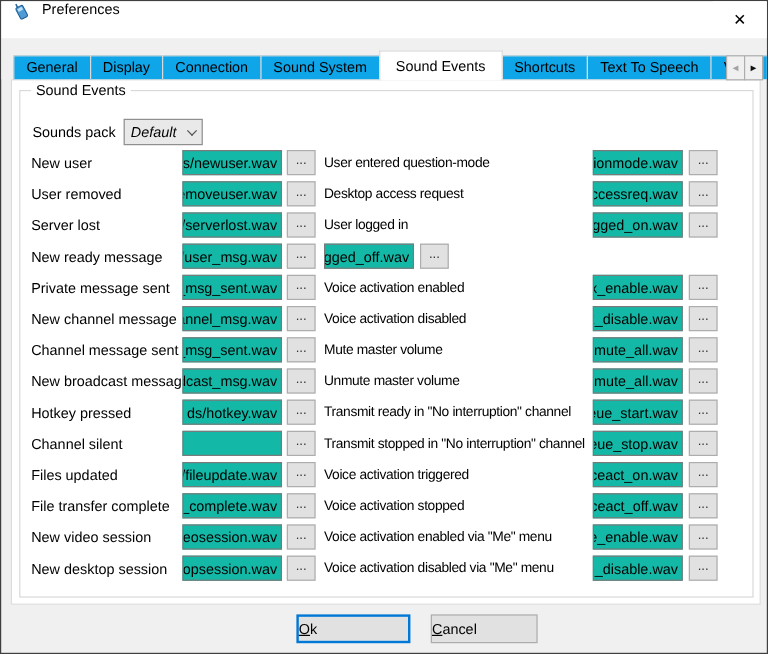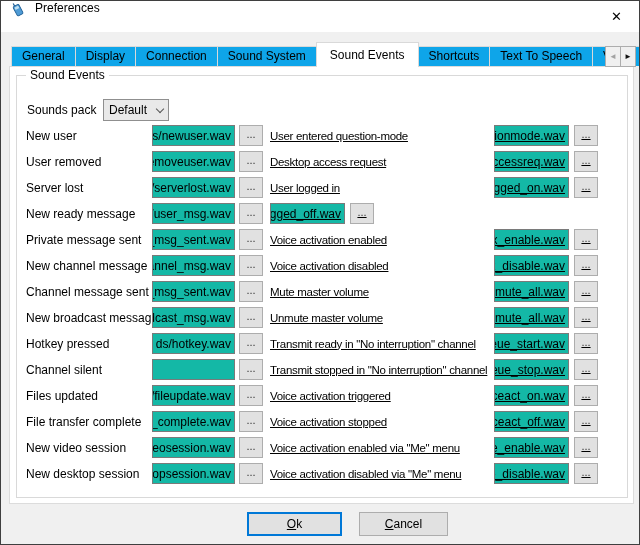--- a/index.html
+++ b/index.html
@@ -27,43 +27,43 @@
   .tab-scroll{position:absolute;right:3px;top:45px;height:21px;display:flex;z-index:5;}
   .tab-scroll .spin{width:16px;height:21px;border:1px solid #adadad;background:#f0f0f0;display:flex;align-items:center;justify-content:center;font-size:8px;margin-left:-1px;}
   .spin.disabled{color:#a3a3a3;}
   .spin.enabled{color:#111;}
   
   .page{position:absolute;left:8px;top:65px;width:625px;height:438px;background:#fff;border:1px solid #dcdcdc;z-index:1;}
   .groupbox{position:absolute;left:6px;top:8px;width:612px;height:423px;border:1px solid #d9d9d9;}
   .group-legend{position:absolute;left:9px;top:-8px;background:#fff;padding:0 4px;font-size:12px;}
   .sounds-pack-label{position:absolute;left:10px;top:27px;font-size:12px;}
   .combo{position:absolute;left:86px;top:23px;width:66px;height:22px;background:#e9e9e9;border:1px solid #8f8f8f;display:flex;align-items:center;padding:0 5px;}
-  .combo-value{flex:1;font-size:12px;}
+  .combo-value{flex:1;font-size:12px;font-style:italic;}
   .combo-chevron{width:6px;height:6px;border-right:1px solid #555;border-bottom:1px solid #555;transform:rotate(45deg);margin-top:-3px;}
   
   .col{position:absolute;top:49px;}
   .col-left{left:9px;}
-  .col-right{left:253px;text-decoration:underline;}
+  .col-right{left:253px;}
   .se-row{display:flex;align-items:center;height:21px;margin-bottom:5px;}
   .se-label{width:126px;font-size:12px;white-space:nowrap;overflow:hidden;flex:0 0 auto;}
   .col-right .se-label{width:224px;font-size:11.5px;letter-spacing:-0.3px;}
   .se-field{
     width:83px;height:21px;border:1px solid #7a7a7a;background:#14b8a6;
     padding:0 3px;margin-right:4px;flex:0 0 auto;
     display:flex;align-items:center;justify-content:flex-end;overflow:hidden;
   }
   .col-right .se-field{width:75px;margin-right:5px;}
   .se-field span{white-space:nowrap;font-size:12px;}
   .se-browse{
     width:24px;height:21px;border:1px solid #adadad;background:#e1e1e1;
     display:flex;align-items:center;justify-content:center;font-size:11px;line-height:10px;
     color:#333;flex:0 0 auto;padding-bottom:4px;
   }
   
-  .btn{position:absolute;top:511px;height:24px;background:#e1e1e1;display:flex;align-items:center;justify-content:center;font-size:12px;}
+  .btn{position:absolute;top:511px;height:24px;background:#e1e1e1;display:flex;align-items:center;justify-content:flex-start;font-size:12px;}
   .btn-ok{left:246px;width:95px;border:2px solid #0078d7;}
   .btn-cancel{left:358px;width:89px;border:1px solid #adadad;}
   .btn-label{display:block;}
   .btn-label::first-letter{text-decoration:underline;}
 </style>
 </head>
 <body>
 
 <div class="window">
 

